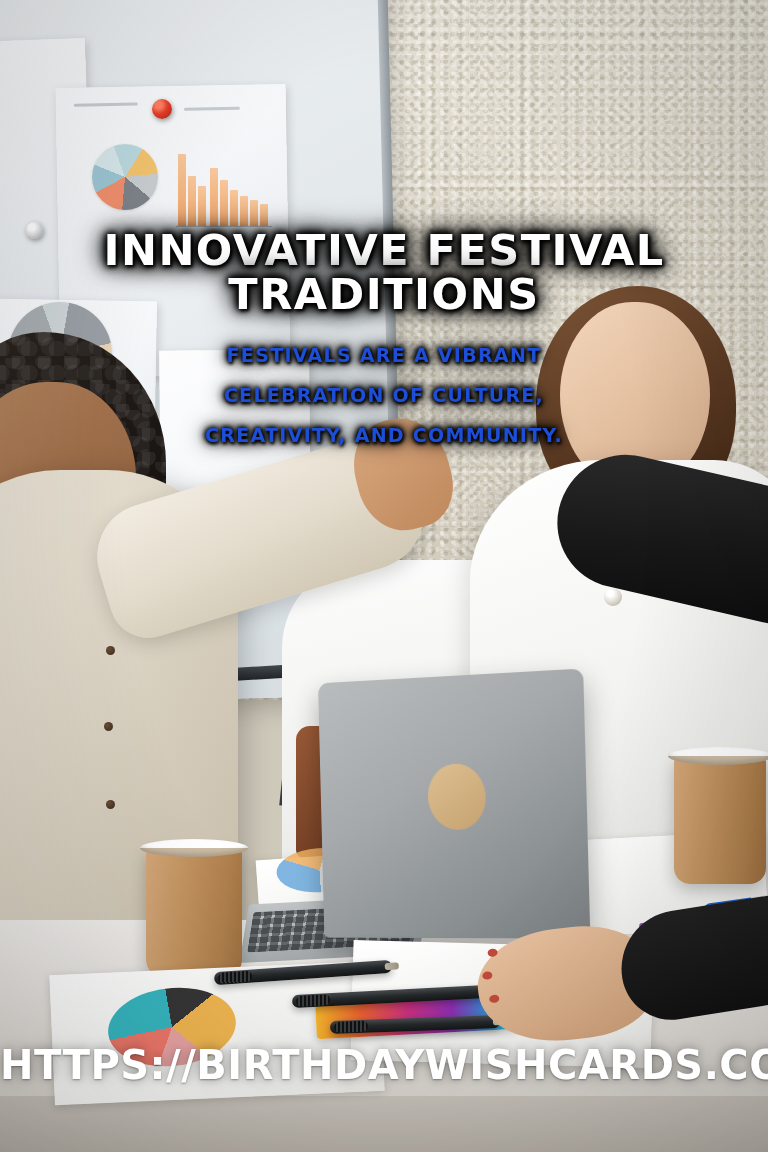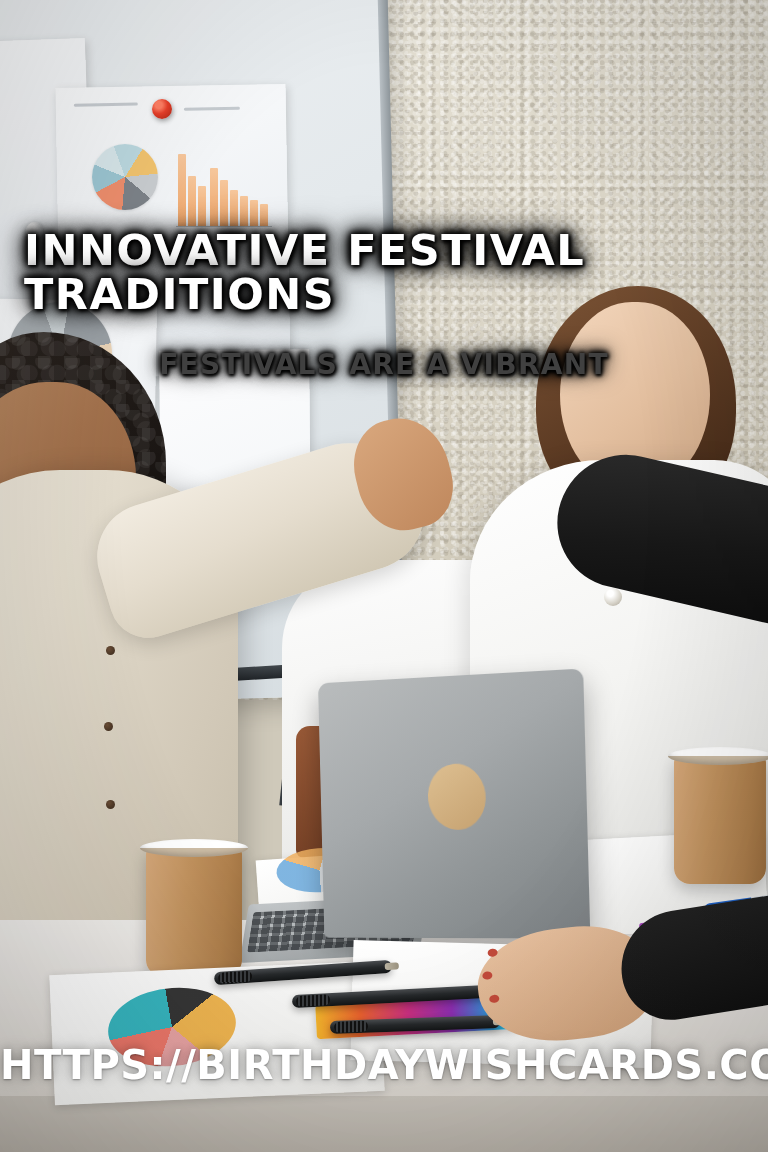--- a/index.html
+++ b/index.html
@@ -333,20 +333,21 @@
     position:absolute; inset:0;
     background:radial-gradient(ellipse at 50% 44%, rgba(0,0,0,0) 48%, rgba(0,0,0,.16) 100%);
     pointer-events:none;
   }
 
   
   .text-layer { position:absolute; inset:0; }
 
   .headline-block {
     position:absolute; left:0; right:0; top:228px;
+    text-align:center;
   }
   .headline {
     display:block;
     font-family:"DejaVu Sans", sans-serif;
     font-weight:700;
     font-size:43px;
     line-height:1.03;
     letter-spacing:1.5px;
     color:#ffffff;
     text-transform:uppercase;
@@ -358,24 +359,24 @@
   }
 
   .sub-block {
     position:absolute; left:0; right:0; top:336px;
     text-align:center;
   }
   .subline {
     display:block;
     font-family:"DejaVu Sans", sans-serif;
     font-weight:700;
-    font-size:28px;
+    font-size:19px;
     line-height:2.1;
     letter-spacing:1.3px;
-    color:#404040;
+    color:#1d4ed8;
     text-transform:uppercase;
     text-shadow:
       0 0 5px #000, 0 0 5px #000, 0 0 10px #000, 0 0 10px #000,
       0 0 17px rgba(0,0,0,.95), 0 0 24px rgba(0,0,0,.85),
       1px 2px 3px rgba(0,0,0,.9);
   }
 
   .footer-url {
     position:absolute; left:0; right:0; top:1042px;
     text-align:center;
@@ -503,18 +504,20 @@
   </div>
 
   <div class="text-layer">
 
     <div class="headline-block">
       <span class="headline">INNOVATIVE FESTIVAL TRADITIONS</span>
     </div>
 
     <div class="sub-block">
       <span class="subline">FESTIVALS ARE A VIBRANT</span>
+      <span class="subline">CELEBRATION OF CULTURE,</span>
+      <span class="subline">CREATIVITY, AND COMMUNITY.</span>
     </div>
 
     <div class="footer-url">HTTPS://BIRTHDAYWISHCARDS.COM</div>
   </div>
 
 </div>
 
 </body></html>

